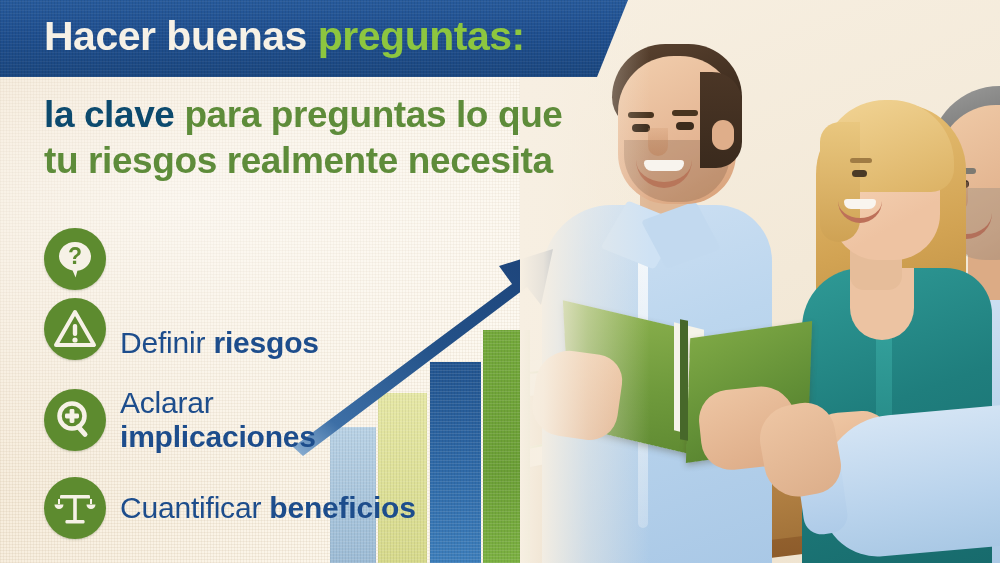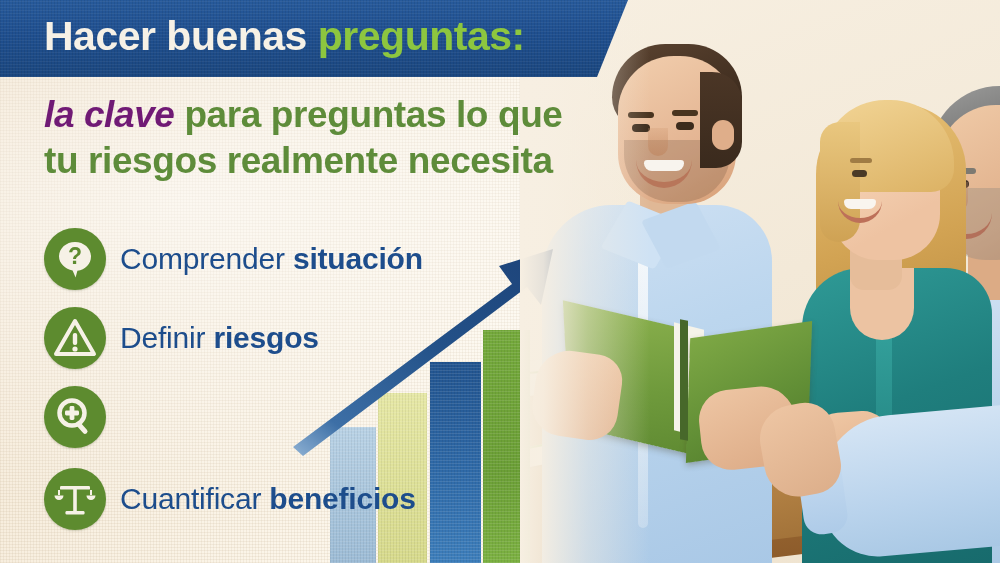--- a/index.html
+++ b/index.html
@@ -159,30 +159,30 @@
     position:absolute;left:44px;top:11px;margin:0;
     font-size:41px;font-weight:700;letter-spacing:-.5px;line-height:1.25;
     white-space:nowrap;
   }
   .t-cream{color:#f6f1e6;}
   .t-lime{color:#8dc63f;}
 
   
   .subhead{position:absolute;left:44px;top:92px;z-index:55;
     font-size:37px;font-weight:700;line-height:1.24;letter-spacing:-.4px;white-space:nowrap;}
-  .t-navy{color:#701a75;font-style:italic;}
+  .t-navy{color:#0c4a6e;}
   .t-olive{color:#5e8c3a;}
 
   
   .bullets{position:absolute;left:44px;top:228px;z-index:58;}
   .bullet{position:absolute;display:flex;align-items:center;gap:14px;}
   .b1{top:0;}
-  .b2{top:79px;}
+  .b2{top:70px;align-items:flex-end;}
   .b3{top:158px;}
-  .b4{top:240px;}
+  .b4{top:249px;}
   .ic{width:62px;height:62px;border-radius:50%;background:#5d8b2f;flex:0 0 62px;
     display:flex;align-items:center;justify-content:center;position:relative;
     box-shadow:0 1px 2px rgba(80,90,50,.25);}
   .btxt{color:#1d4d8c;font-size:30px;font-weight:400;line-height:1.12;letter-spacing:-.2px;white-space:nowrap;}
   .btxt b{font-weight:700;}
   .btxt .l2{display:block;font-weight:700;}
 
   
   .chart{position:absolute;left:0;top:0;width:1000px;height:563px;z-index:30;pointer-events:none;}
   .bar{position:absolute;bottom:0;}
@@ -309,21 +309,20 @@
 
   <div class="bullets">
 
     <div class="bullet b1">
       <div class="ic">
         <svg width="44" height="44" viewBox="0 0 44 44">
           <path d="M22,5 C31,5 38,11.5 38,19.5 C38,26.8 32.2,32.8 24.4,33.8 L22.6,40.5 L19.6,33.6 C12.4,32.1 6,26.4 6,19.5 C6,11.5 13,5 22,5 Z" fill="#f6f1e6"></path>
           <text x="22" y="27" font-family="'Liberation Sans',sans-serif" font-size="23" font-weight="700" fill="#5d8b2f" text-anchor="middle">?</text>
         </svg>
       </div>
-      <div class="btxt"><span>Comprender </span><b>situación</b></div>
     </div>
 
     <div class="bullet b2">
       <div class="ic">
         <svg width="44" height="44" viewBox="0 0 44 44">
           <path d="M22,5 L41,38 L3,38 Z" fill="none" stroke="#f6f1e6" stroke-width="4" stroke-linejoin="round"></path>
           <rect x="19.8" y="17" width="4.4" height="12" rx="2" fill="#f6f1e6"></rect>
           <circle cx="22" cy="33" r="2.6" fill="#f6f1e6"></circle>
         </svg>
       </div>
@@ -332,20 +331,21 @@
 
     <div class="bullet b3">
       <div class="ic">
         <svg width="44" height="44" viewBox="0 0 44 44">
           <circle cx="19" cy="18" r="12.5" fill="none" stroke="#f6f1e6" stroke-width="4.5"></circle>
           <rect x="16.6" y="11" width="4.8" height="14" rx="1.4" fill="#f6f1e6"></rect>
           <rect x="12" y="15.6" width="14" height="4.8" rx="1.4" fill="#f6f1e6"></rect>
           <rect x="26.5" y="26" width="5" height="14" rx="2.5" fill="#f6f1e6" transform="rotate(-42 29 33)"></rect>
         </svg>
       </div>
+      <div class="btxt"><span>Aclarar</span><span class="l2">implicaciones</span></div>
     </div>
 
     <div class="bullet b4">
       <div class="ic">
         <svg width="44" height="44" viewBox="0 0 44 44">
           <rect x="20.2" y="9" width="3.6" height="26" fill="#f6f1e6"></rect>
           <rect x="7" y="9" width="30" height="3.6" rx="1.2" fill="#f6f1e6"></rect>
           <rect x="12.5" y="34" width="19" height="3.4" rx="1.2" fill="#f6f1e6"></rect>
           <path d="M6,13 L6,18" stroke="#f6f1e6" stroke-width="2"></path>
           <path d="M38,13 L38,18" stroke="#f6f1e6" stroke-width="2"></path>

